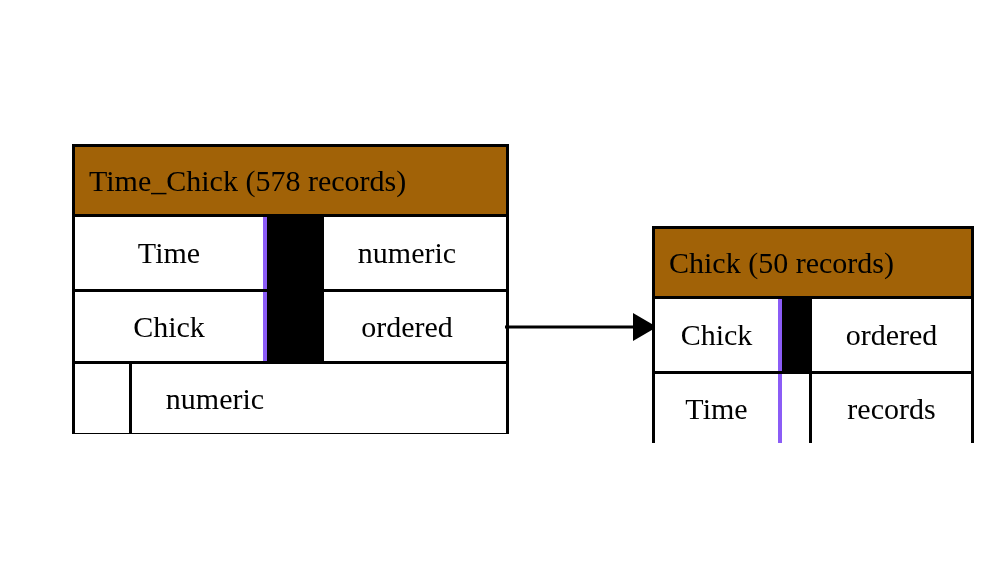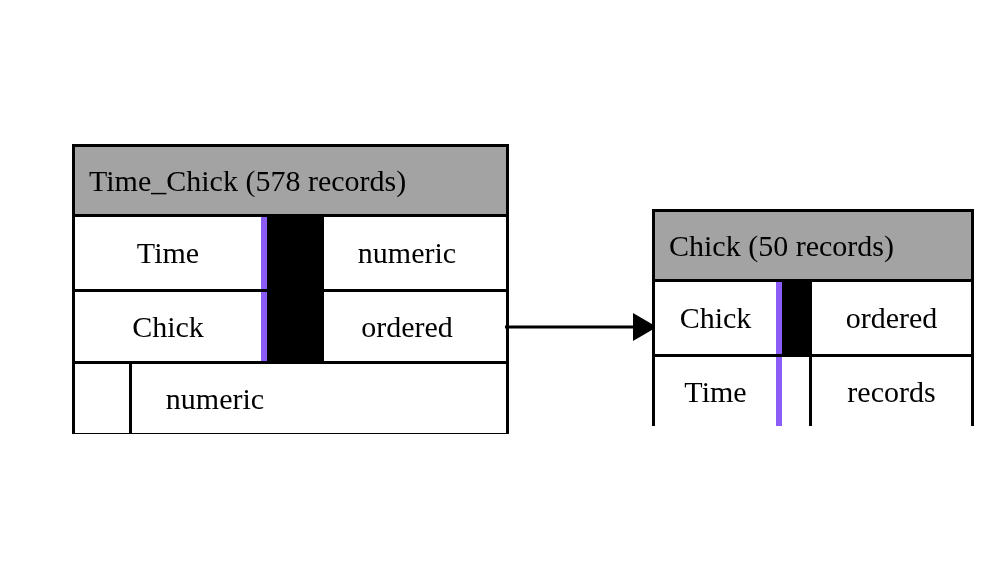--- a/index.html
+++ b/index.html
@@ -26,21 +26,21 @@
 
   .entity-header {
     box-sizing: border-box;
     border-bottom: 3px solid #000000;
     font-size: 30px;
     line-height: 1;
     display: flex;
     align-items: center;
     padding-left: 14px;
     white-space: nowrap;
-    background: #a3a3a3;
+    background: #a16207;
   }
 
   .field-row {
     display: flex;
     box-sizing: border-box;
     background: #ffffff;
   }
   .field-row + .field-row {
     border-top: 3px solid #000000;
   }
@@ -49,21 +49,21 @@
     box-sizing: border-box;
     display: flex;
     align-items: center;
     justify-content: center;
     font-size: 30px;
     line-height: 1;
     white-space: nowrap;
     background: #ffffff;
   }
   .cell-name {
-    border-right: 6px solid #8b5cf6;
+    border-right: 4px solid #8b5cf6;
   }
   .cell-key {
     border-right: 3px solid #000000;
     background: #ffffff;
   }
   .cell-key.is-key {
     background: #000000;
   }
   .cell-type {
     background: #ffffff;
@@ -79,21 +79,21 @@
   #table-time-chick .entity-header { height: 70px; }
   #table-time-chick .field-row     { height: 72px; }
   #table-time-chick .field-row.last-row { height: 72px; }
   #table-time-chick .cell-name { width: 192px; }
   #table-time-chick .cell-key  { width: 57px; }
   #table-time-chick .cell-type { width: 166px; }
 
   
   #table-chick {
     left: 652px;
-    top: 209px;
+    top: 226px;
     width: 322px;
     height: 217px;
   }
   #table-chick .entity-header { height: 70px; }
   #table-chick .field-row     { height: 72px; }
   #table-chick .cell-name { width: 127px; }
   #table-chick .cell-key  { width: 30px; }
   #table-chick .cell-type { width: 159px; }
 
   

